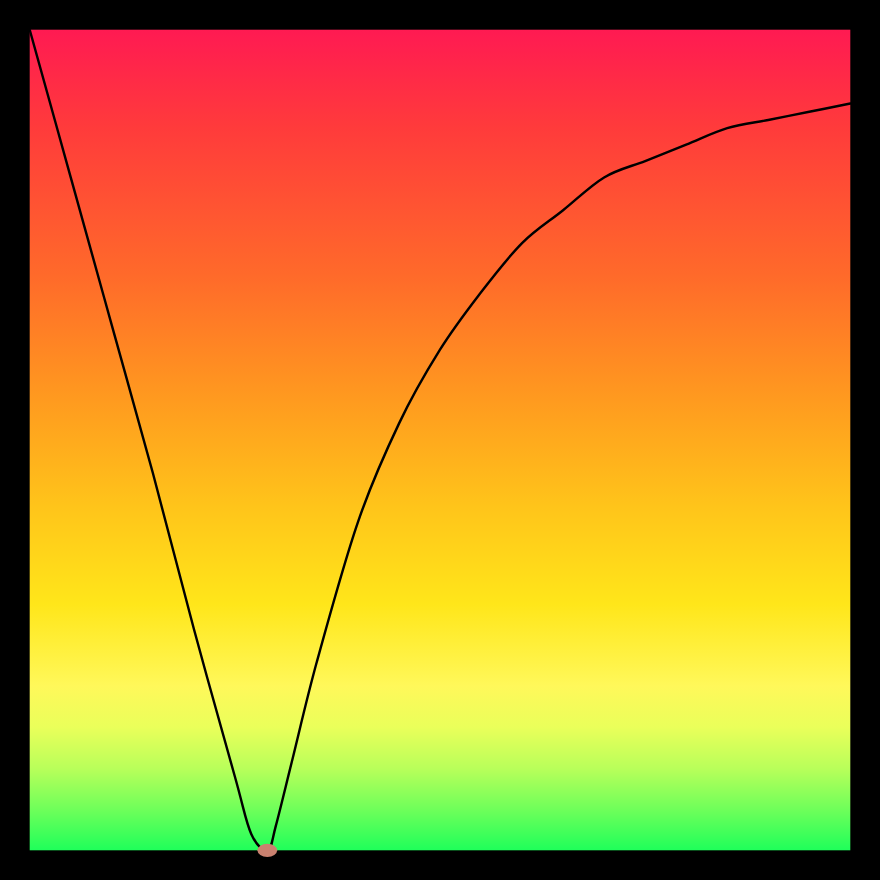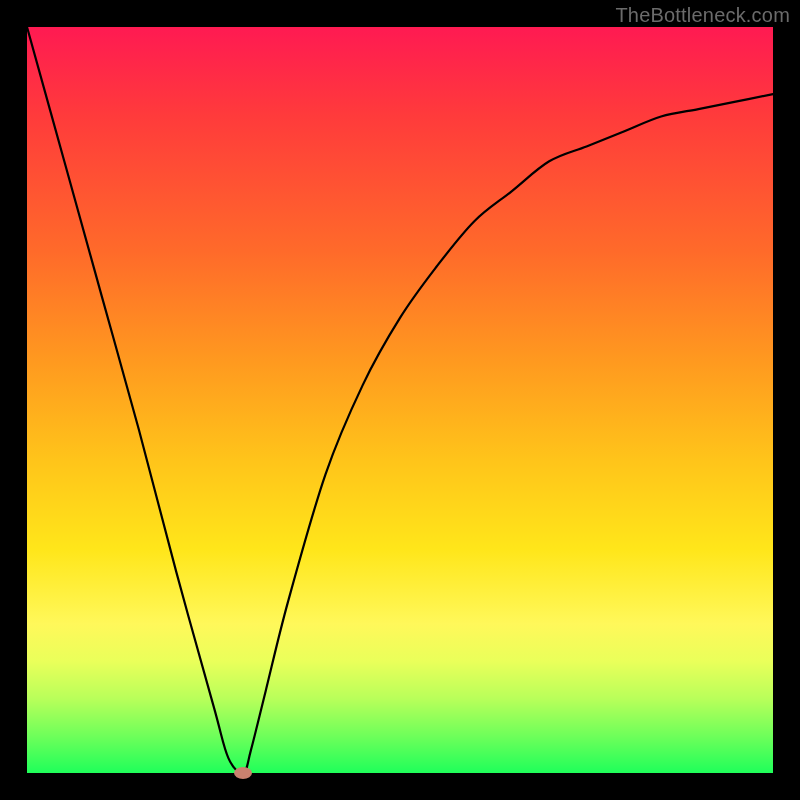--- a/index.html
+++ b/index.html
@@ -61,21 +61,20 @@
     font-size: 20px;
     font-weight: 500;
     letter-spacing: 0.2px;
     user-select: none;
   }
 </style>
 </head>
 <body>
 
 <div class="stage">
-  <div class="watermark">TheBottleneck.com</div>
 
   <div class="plot-area">
     <svg class="curve" viewBox="0 0 746 746" preserveAspectRatio="none">
       <path id="curve-path" fill="none" stroke="#000" stroke-width="2.2" stroke-linecap="round" stroke-linejoin="round" d="M 0.0 0.0 C 6.2 22.4, 24.9 89.5, 37.3 134.3 C 49.7 179.0, 62.2 223.8, 74.6 268.6 C 87.0 313.3, 99.5 356.8, 111.9 402.8 C 124.3 448.8, 136.8 498.6, 149.2 544.6 C 161.6 590.6, 177.8 647.8, 186.5 678.9 C 195.2 709.9, 196.4 719.9, 201.4 731.1 C 206.4 742.3, 212.6 747.2, 216.3 746.0 C 220.1 744.8, 220.1 737.3, 223.8 723.6 C 227.5 709.9, 232.5 688.8, 238.7 663.9 C 244.9 639.1, 251.2 610.5, 261.1 574.4 C 271.0 538.4, 286.0 483.7, 298.4 447.6 C 310.8 411.5, 323.3 384.2, 335.7 358.1 C 348.1 332.0, 360.6 310.8, 373.0 290.9 C 385.4 271.0, 397.9 254.9, 410.3 238.7 C 422.7 222.6, 435.2 206.4, 447.6 194.0 C 460.0 181.5, 472.5 174.1, 484.9 164.1 C 497.3 154.2, 509.8 141.7, 522.2 134.3 C 534.6 126.8, 547.1 124.3, 559.5 119.4 C 571.9 114.4, 584.4 109.4, 596.8 104.4 C 609.2 99.5, 621.7 93.3, 634.1 89.5 C 646.5 85.8, 659.0 84.5, 671.4 82.1 C 683.8 79.6, 696.3 77.1, 708.7 74.6 C 721.1 72.1, 739.8 68.4, 746.0 67.1"></path>
     </svg>
     <div id="marker" class="marker" style="left: 216.34px; top: 746px; background: rgb(201, 129, 111);"></div>
   </div>
 </div>
 
 </body></html>

